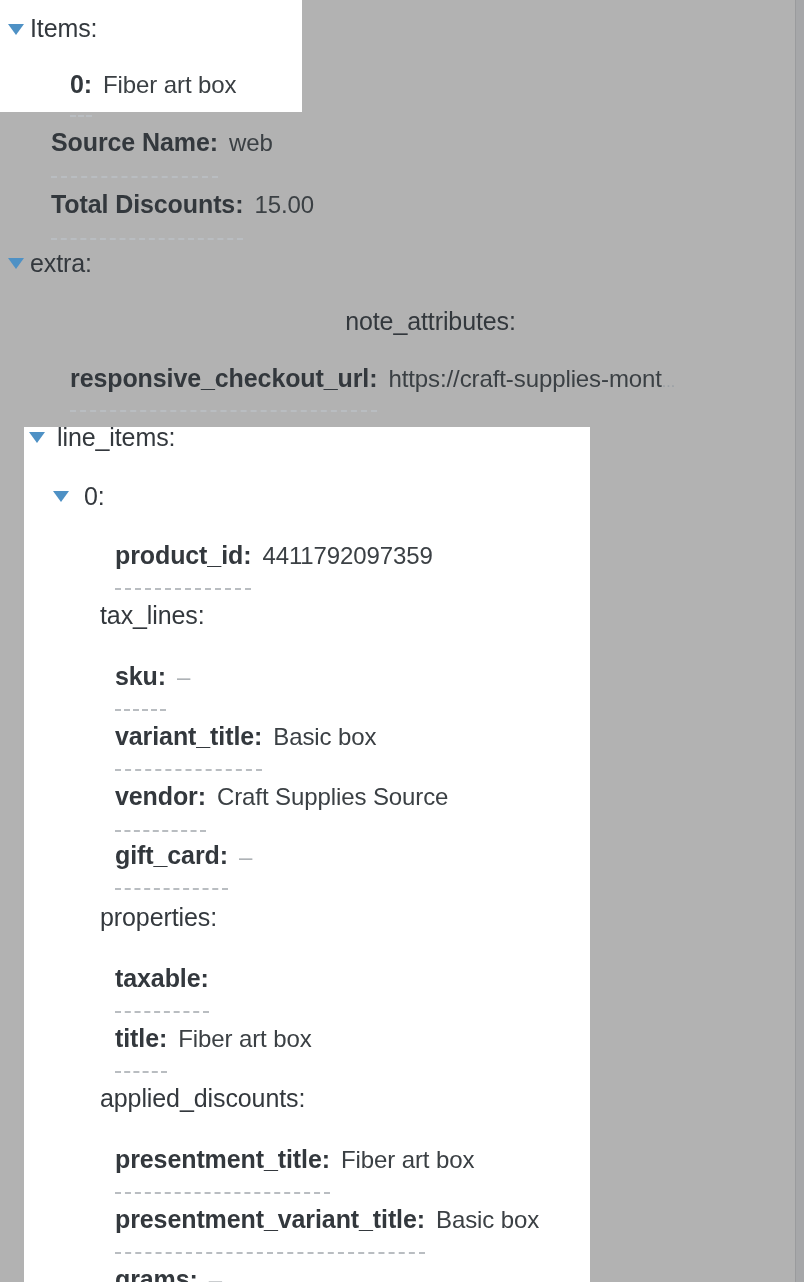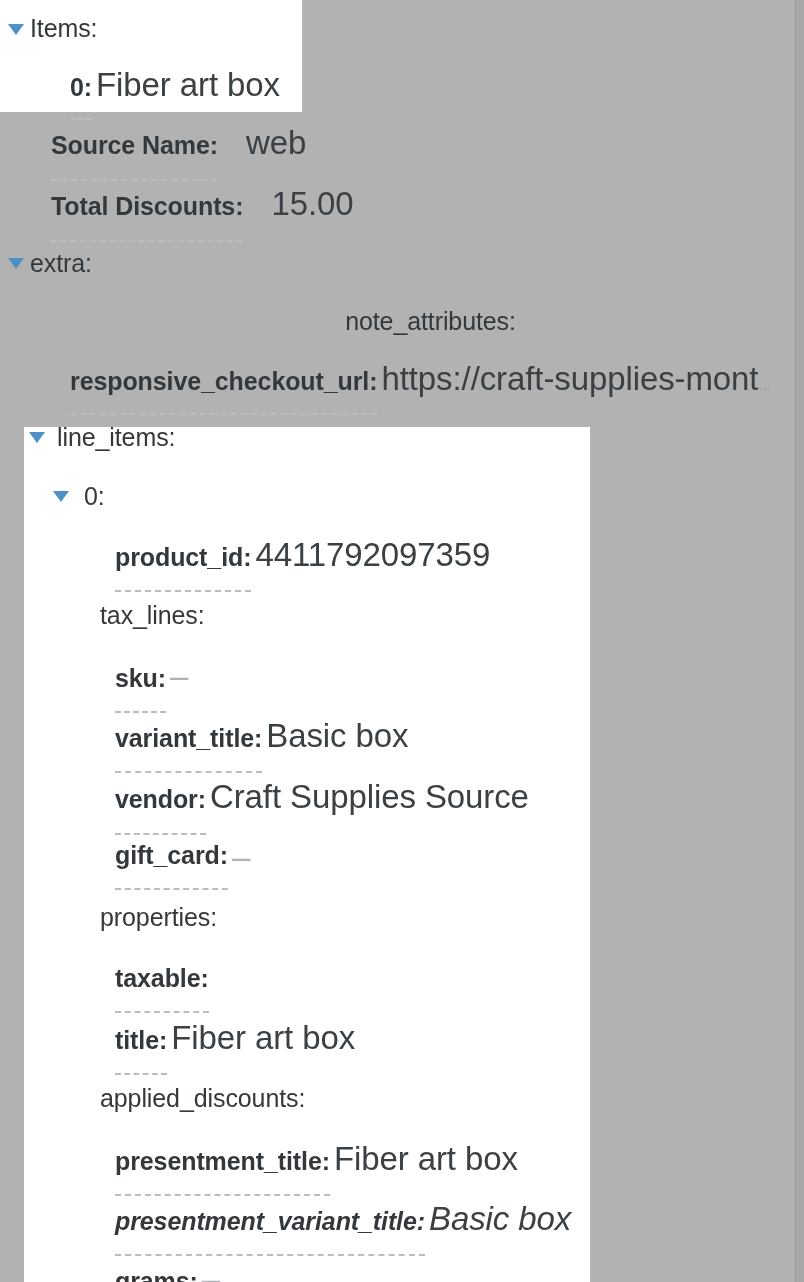--- a/index.html
+++ b/index.html
@@ -91,39 +91,39 @@
   .key.leaf {
     font-weight: bold;
     border-bottom: 2px dashed #b9bdc1;
     padding-bottom: 3px;
   }
   .key.node {
     font-weight: normal;
   }
 
   .val {
-    font-size: 33px;
+    font-size: 24px;
     color: #3b4044;
     font-weight: normal;
-    margin-left: 4px;
+    margin-left: 11px;
     letter-spacing: -0.1px;
   }
   .val.empty {
     color: #aeb2b6;
   }
   .val.truncated {
     color: #3b4044;
   }
   .ellipsis {
     color: #9aa0a5;
   }
 
   
   .i0  { padding-left: 30px; }
-  .i1  { padding-left: 51px; gap: 24px; }
+  .i1  { padding-left: 51px; }
   .i2  { padding-left: 57px; }
   .i3  { padding-left: 70px; }
   .i4  { padding-left: 84px; }
   .i5  { padding-left: 100px; }
   .i6  { padding-left: 115px; }
 
   .tw0 { left: 8px; }
   .tw1 { left: 29px; }
   .tw2 { left: 53px; }
 </style>
@@ -226,21 +226,21 @@
 
     <div class="row i5" style="height:61px;line-height:61px;text-align:right;">
       <span class="key node">applied_discounts:</span>
     </div>
 
     <div class="row i6" style="height:60px;line-height:60px;text-align:center;">
       <span class="key leaf">presentment_title:</span>
       <span class="val">Fiber art box</span>
     </div>
 
-    <div class="row i6" style="height:60px;line-height:60px;font-style:italic;">
+    <div class="row i6" style="height:60px;line-height:60px;">
       <span class="key leaf">presentment_variant_title:</span>
       <span class="val">Basic box</span>
     </div>
 
     <div class="row i6" style="height:60px;line-height:60px;">
       <span class="key leaf">grams:</span>
       <span class="val empty">–</span>
     </div>
 
   </div>

